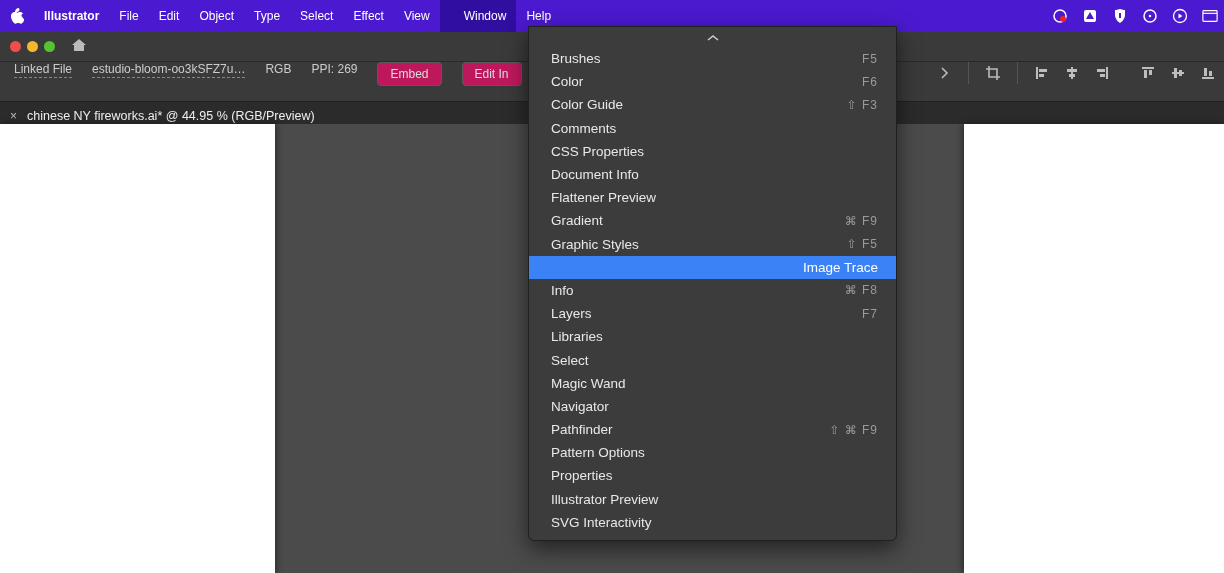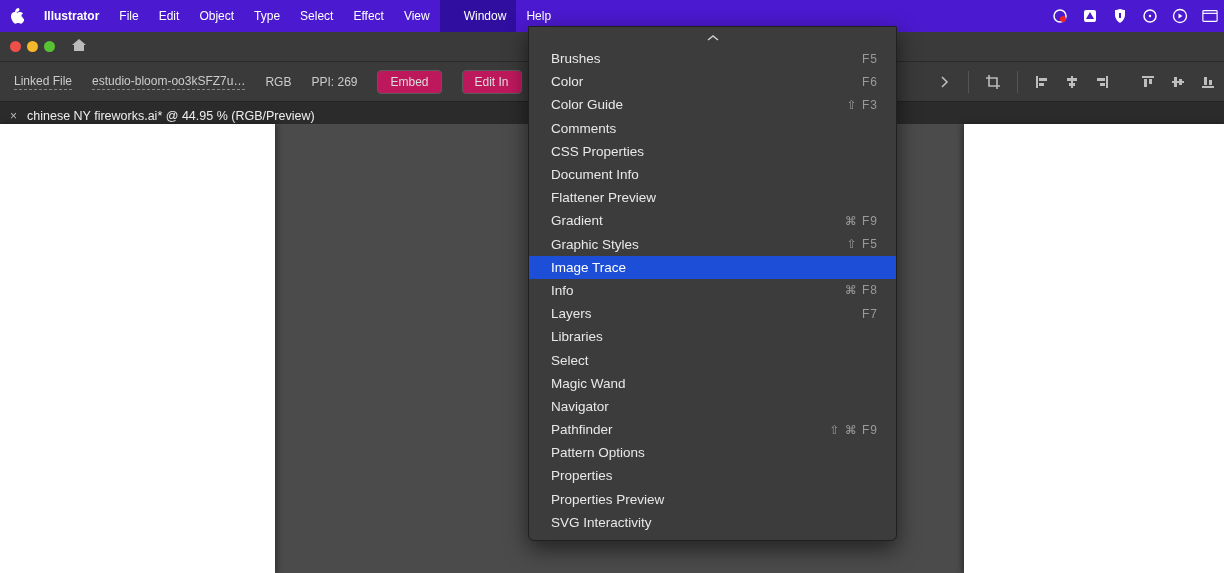--- a/index.html
+++ b/index.html
@@ -70,21 +70,21 @@
   .traffic { display:flex; gap:6px; }
   .tdot { width:11px; height:11px; border-radius:50%; }
   .tred{background:#ee4f48;} .tyel{background:#f5b72b;} .tgrn{background:#58c332;}
   .home-icon { color:#bbb; font-size:15px;}
   
   .ctrlbar {
     height: 40px;
     background: #3a3a3a;
     border-bottom: 1px solid #222;
     display:flex;
-    align-items:center;
+    align-items:flex-start;
     padding: 0 14px;
     gap: 20px;
     color:#ccc;
     font-size:12px;
   }
   .ctrlbar .underlined {
     border-bottom: 1px dashed #888;
     padding-bottom: 1px;
   }
   .btn {
@@ -158,21 +158,21 @@
   .dd-item {
     display:flex;
     align-items:center;
     justify-content: space-between;
     padding: 3px 18px 3px 22px;
     font-size:13.5px;
     color:#e8e8e8;
     height: 23.2px;
     cursor: default;
   }
-  .dd-item.selected { background:#1d4ed8; color:#fff; }
+  .dd-item.selected { background:#3b82f6; color:#fff;justify-content:flex-end; }
   .dd-shortcut { font-size:12px; color:#9a9a9a; letter-spacing:1px;}
   .dd-item.selected .dd-shortcut{ color:#dce7ff;}
 </style>
 </head>
 <body>
 
 <div class="menubar">
   <div class="apple">
     <svg width="14" height="16" viewBox="0 0 14 16">
         <path fill="#fff" d="M11.3 8.5c0-2 1.6-2.9 1.7-3-0.9-1.3-2.3-1.5-2.8-1.5-1.2-.1-2.3.7-2.9.7-.6 0-1.5-.7-2.5-.7C3.3 4 1 5.1 1 8.3c0 1 .2 2 .6 3 .5 1.3 2.2 4.5 4 4.4.9 0 1.5-.6 2.6-.6 1.1 0 1.6.6 2.6.6 1.8 0 3.4-3 3.8-4.3-2.4-1-2.3-3-2.3-2.9zM9.3 2.7C10 .1 8.2 0 8.2 0 7.3.1 6.3.7 5.8 1.5c-.5.7-.9 1.8-.8 2.8 1 .1 2.6-.1 4.3-1.6z"></path>
@@ -397,21 +397,21 @@
       </div>
       <div class="dd-item">
         <span>Pattern Options</span>
         <span class="dd-shortcut"></span>
       </div>
       <div class="dd-item">
         <span>Properties</span>
         <span class="dd-shortcut"></span>
       </div>
       <div class="dd-item">
-        <span>Properties Preview</span>
+        <span>Illustrator Preview</span>
         <span class="dd-shortcut"></span>
       </div>
       <div class="dd-item">
         <span>SVG Interactivity</span>
         <span class="dd-shortcut"></span>
       </div>
     </div>
 </div>
 
 </body></html>

